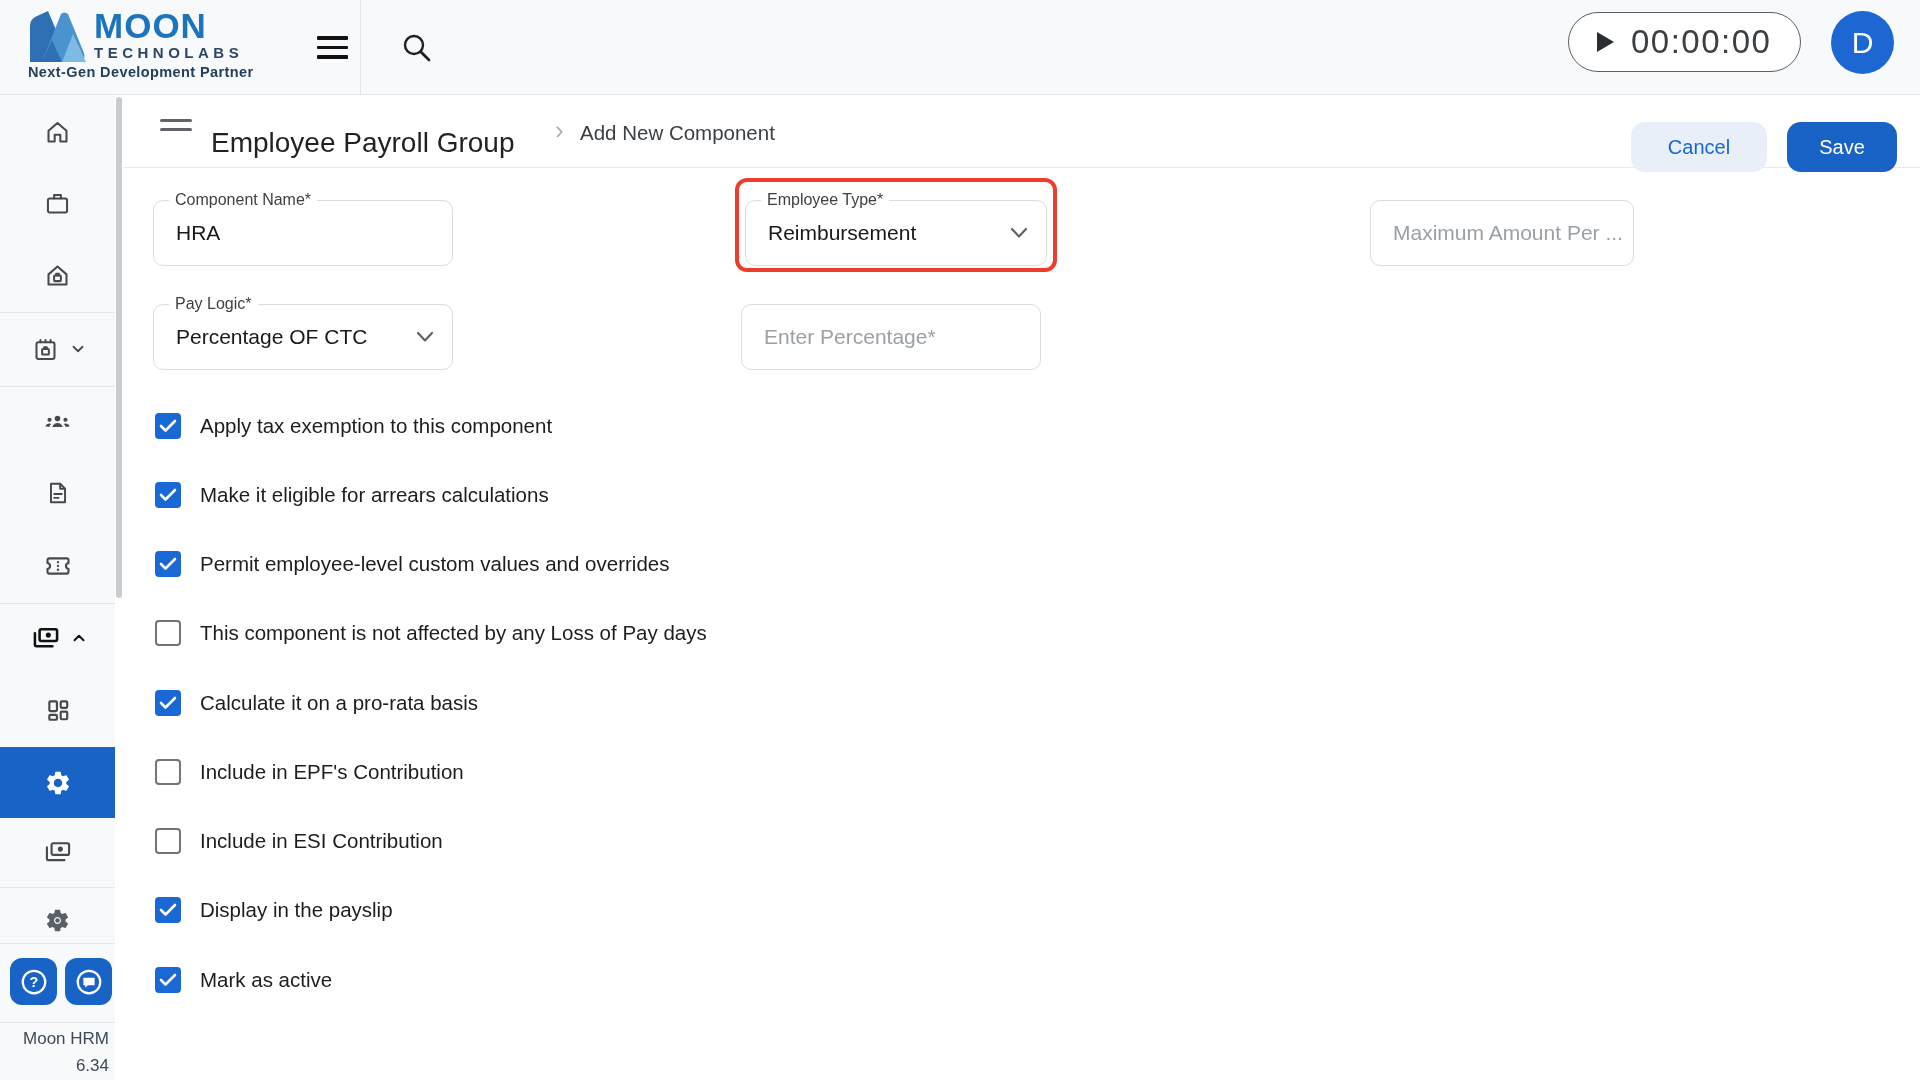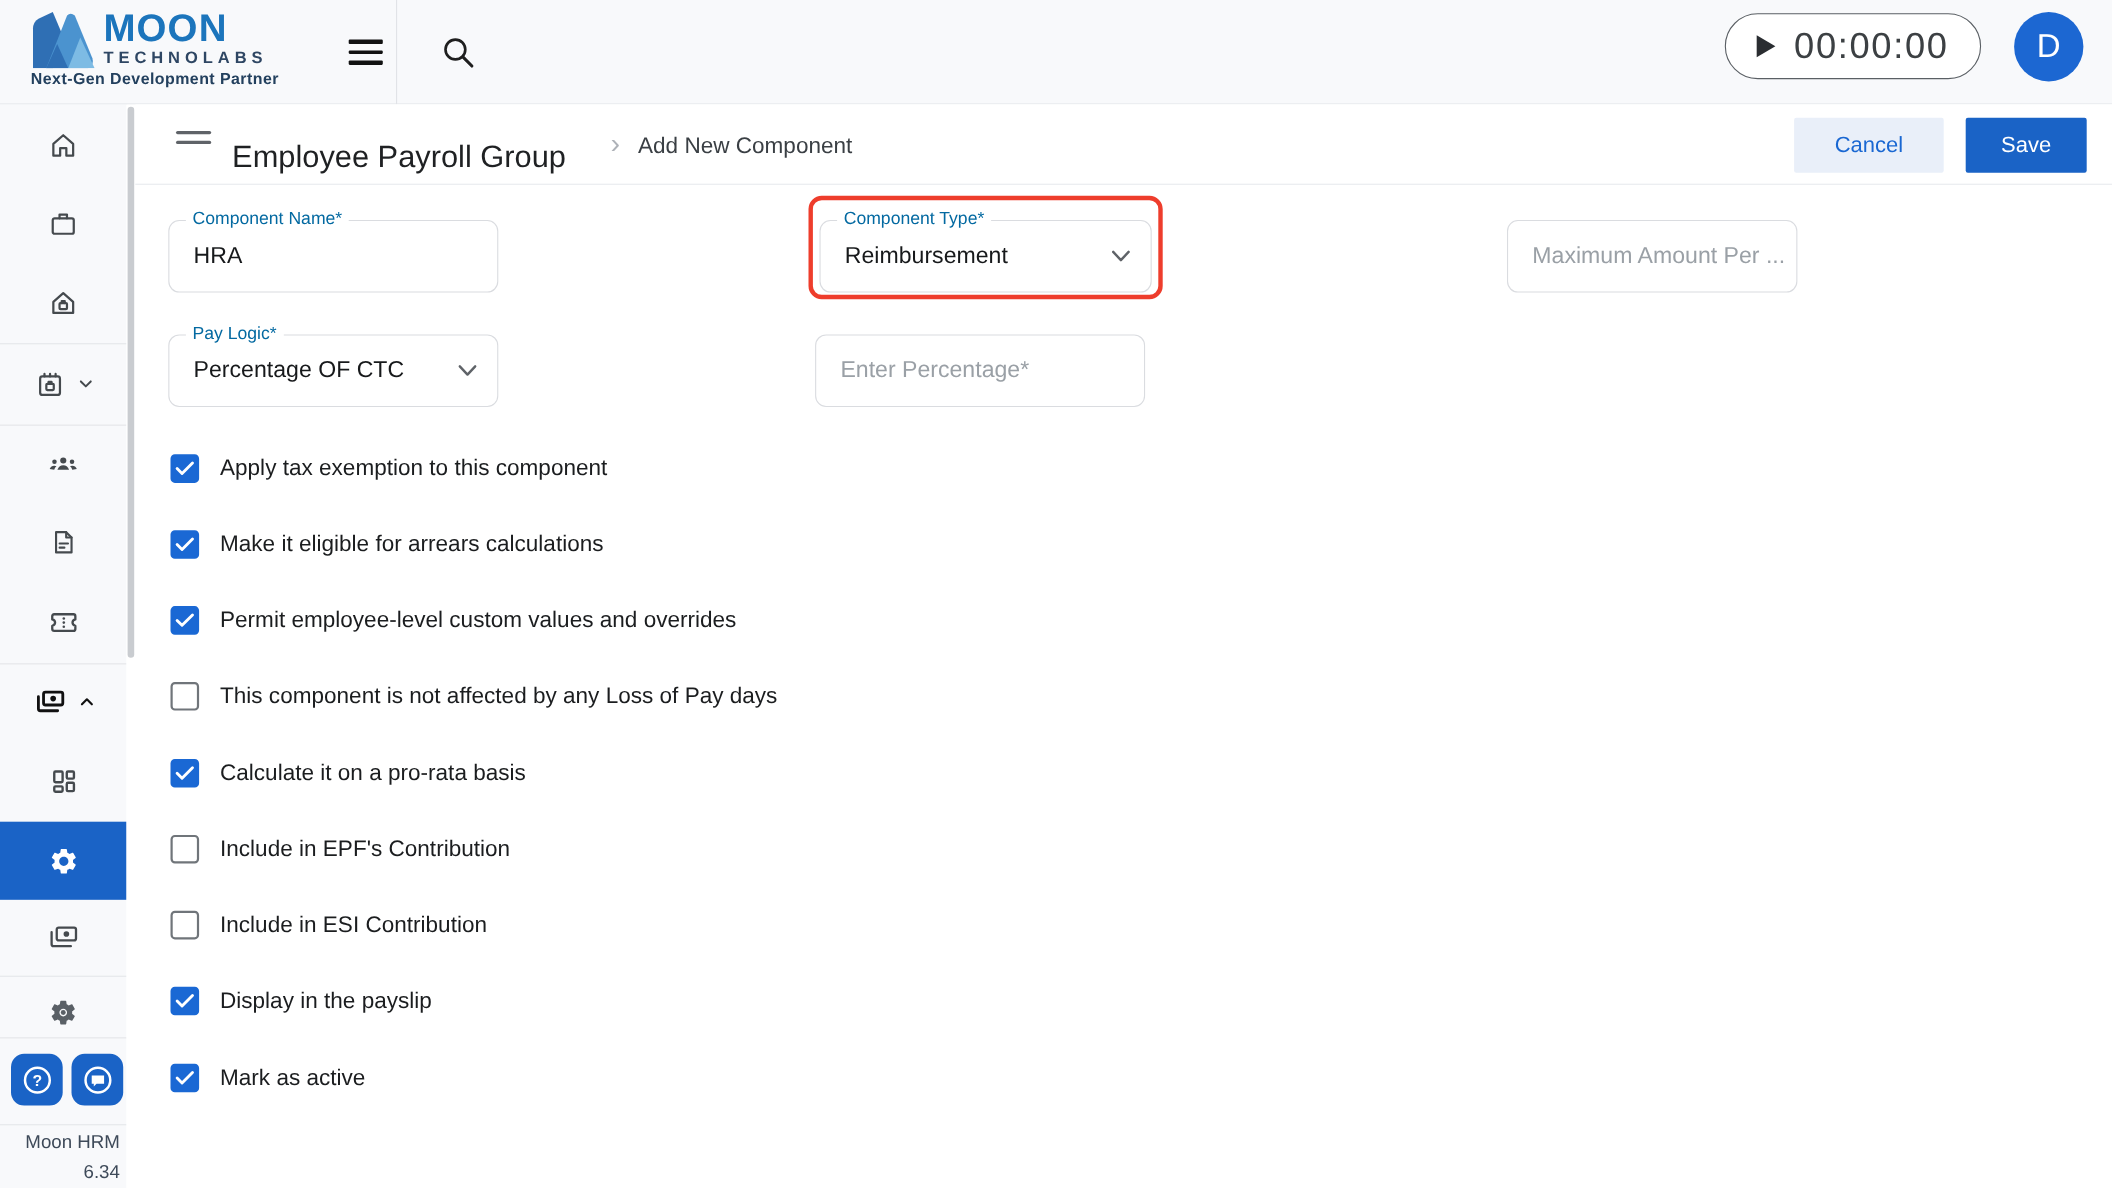--- a/index.html
+++ b/index.html
@@ -36,28 +36,28 @@
 
   
   .main { position:absolute; left:123px; top:95px; width:1797px; height:985px; background:#fff; }
   .page-header { position:absolute; left:0; top:0; width:1797px; height:73px; border-bottom:1px solid #e8eaee; background:#fff; }
   .sort-icon { position:absolute; left:37px; top:24px; width:34px; height:24px; cursor:pointer; }
   .sort-icon span { display:block; height:3px; background:#5f6368; border-radius:1.5px; margin-bottom:6px; }
   .sort-icon span:nth-child(1){ width:32px; } .sort-icon span:nth-child(2){ width:32px; }
   .page-title { position:absolute; left:88px; top:32px; font-size:28px; font-weight:500; color:#1f2123; }
   .bc-chev { position:absolute; left:432px; top:20px; font-size:26px; color:#aeb2b8; }
   .bc-current { position:absolute; left:457px; top:26px; font-size:20.5px; color:#3a3f44; }
-  .btn { position:absolute; top:12px; height:50px; border:none; border-radius:2px; font-size:20px; font-weight:500; font-family:"Liberation Sans",sans-serif; cursor:pointer; }
+  .btn { position:absolute; top:27px; height:50px; border:none; border-radius:14px; font-size:20px; font-weight:500; font-family:"Liberation Sans",sans-serif; cursor:pointer; }
   .btn-cancel { left:1508px; width:136px; background:#e9eff9; color:#1967d2; }
   .btn-save { left:1664px; width:110px; background:#1a63c6; color:#fff; }
 
   
   .form-area { position:absolute; left:0; top:73px; width:1797px; height:912px; }
   .field { position:absolute; height:66px; border:1px solid #dadce0; border-radius:10px; background:#fff; cursor:text; }
-  .field .flabel { position:absolute; left:15px; top:-10px; background:#fff; padding:0 6px; font-size:16px; color:#0369a1; }
+  .field .flabel { position:absolute; left:15px; top:-10px; background:#fff; padding:0 6px; font-size:16px; color:#404040; }
   .field .fvalue { position:absolute; left:22px; top:0; height:64px; line-height:64px; font-size:21px; color:#17191b; }
   .field .fplaceholder { position:absolute; left:22px; top:0; height:64px; line-height:64px; font-size:21px; color:#9aa0a6; }
   .field .fchev { position:absolute; right:18px; top:26px; }
   .field.select { cursor:pointer; }
   .highlight-box { position:absolute; left:612px; top:10px; width:322px; height:94px; border:4px solid #ee3d2c; border-radius:12px; pointer-events:none; }
 
   .cb-row { position:absolute; left:32px; height:28px; display:flex; align-items:center; cursor:pointer; }
   .cb { width:26px; height:26px; border:2px solid #70757a; border-radius:4px; background:#fff; margin-right:19px; display:flex; align-items:center; justify-content:center; flex:none; }
   .cb svg { display:none; }
   .cb-row.checked .cb { background:#1a68d4; border-color:#1a68d4; }
@@ -269,21 +269,21 @@
     <div class="form-area">
 
       <div class="highlight-box"></div>
 
       <div class="field" style="left:30px; top:32px; width:300px;">
         <span class="flabel">Component Name*</span>
         <span class="fvalue">HRA</span>
       </div>
 
       <div class="field select" style="left:622px; top:32px; width:302px;">
-        <span class="flabel">Component Type*</span>
+        <span class="flabel">Employee Type*</span>
         <span class="fvalue">Reimbursement</span>
         <svg class="fchev" width="18" height="12" viewBox="0 0 18 12">
             <path d="M2 2 L9 9.5 L16 2" fill="none" stroke="#5f6368" stroke-width="2.2" stroke-linecap="round" stroke-linejoin="round"></path>
           </svg>
       </div>
 
       <div class="field" style="left:1207px; top:32px; width:264px;margin-left:40px;">
         <span class="fplaceholder">Maximum Amount Per ...</span>
       </div>
 

